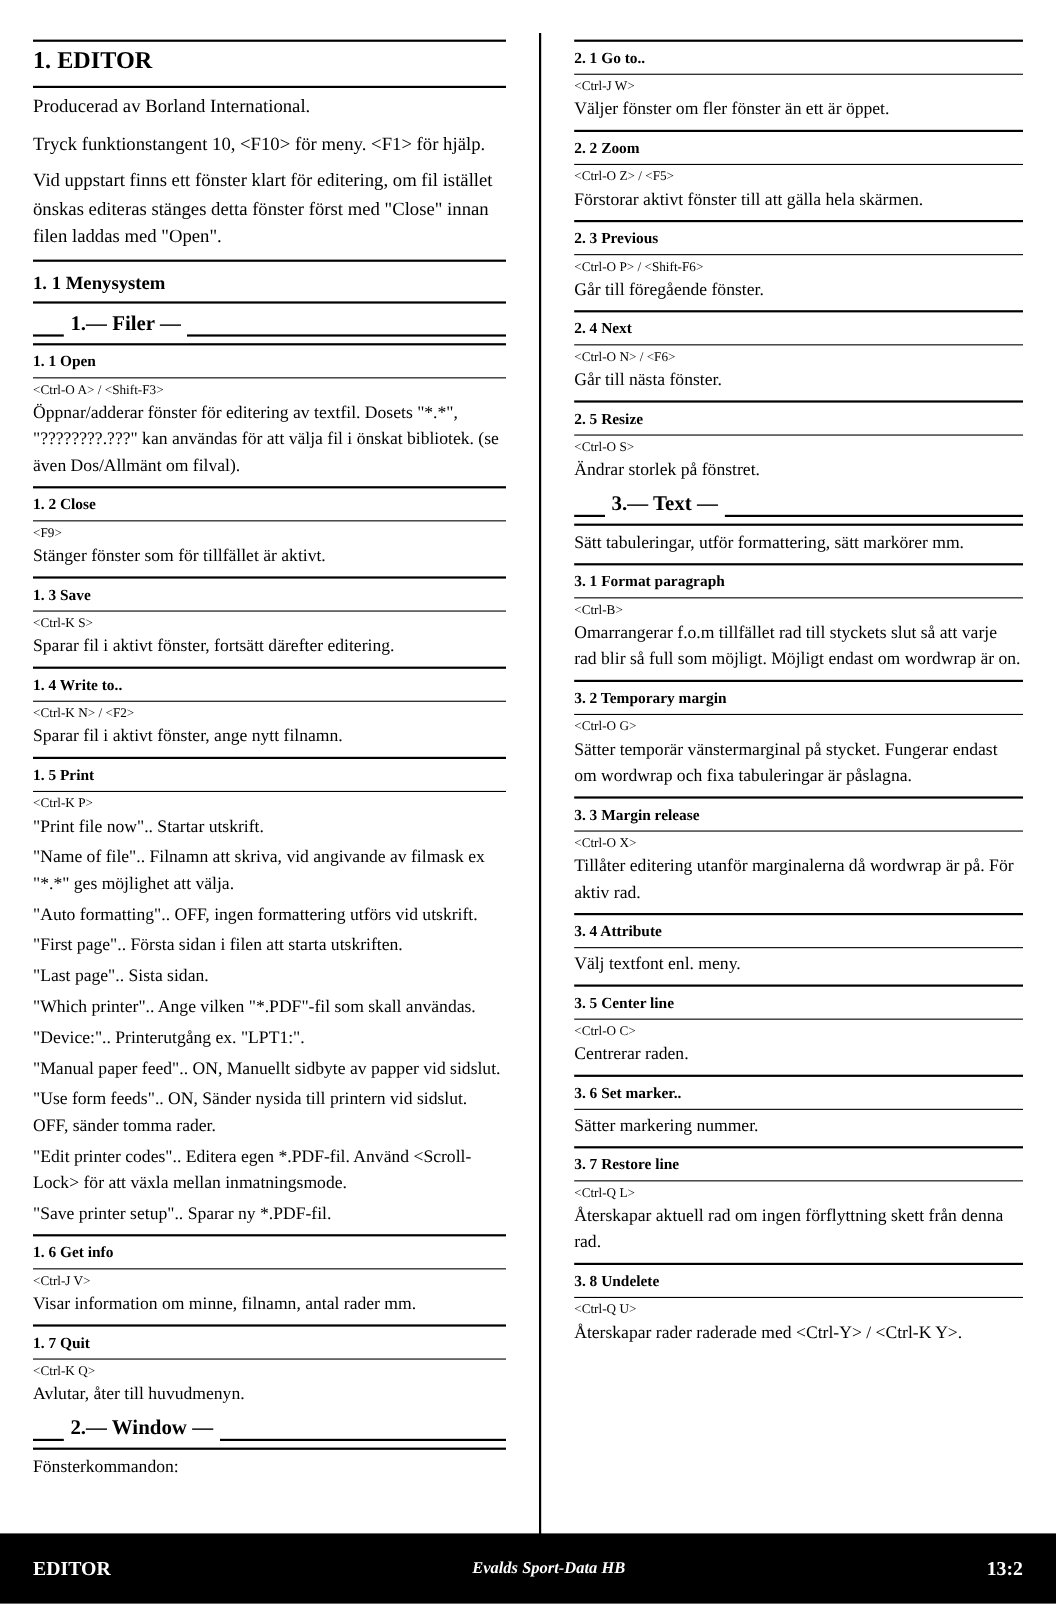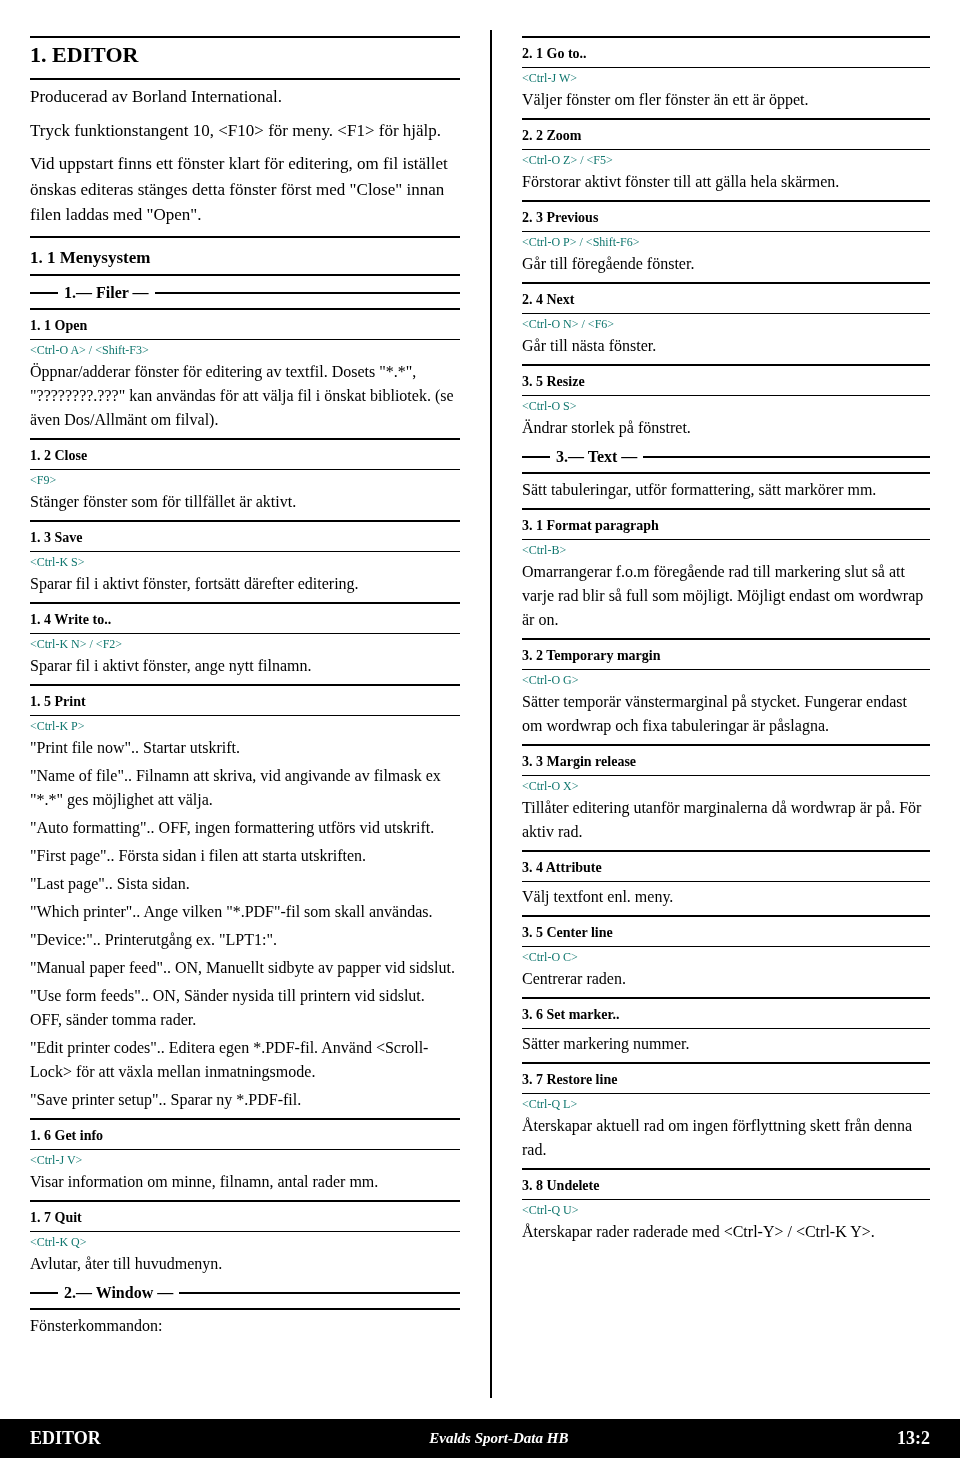--- a/index.html
+++ b/index.html
@@ -57,47 +57,47 @@
       font-weight: bold;
       margin: 10px 0 4px 0;
     }
     .sub-heading {
       font-size: 14px;
       font-weight: bold;
       margin: 8px 0 3px 0;
     }
     .shortcut {
       font-size: 12px;
-      color: #0f766e;
+      color: #000000;
       margin-bottom: 2px;
     }
     .body-text {
       font-size: 16px;
       line-height: 1.5;
       margin-bottom: 4px;
     }
     .decorated-heading {
       display: flex;
-      align-items: center;
+      align-items: flex-end;
       gap: 6px;
-      font-size: 16px;
+      font-size: 19px;
       font-weight: bold;
       margin: 8px 0 4px 0;
     }
     .decorated-heading .deco-line {
       flex: 1;
       height: 2px;
       background: #000;
     }
     .footer {
       position: absolute;
       bottom: 0;
       left: 0;
       right: 0;
-      height: 39px;
+      height: 64px;
       background: #000;
       color: #fff;
       display: flex;
       align-items: center;
       justify-content: space-between;
       padding: 0 30px;
     }
     .footer-left {
       font-size: 18px;
       font-weight: bold;
@@ -226,38 +226,38 @@
       <p class="shortcut">&lt;Ctrl-O P&gt; / &lt;Shift-F6&gt;</p>
       <p class="body-text">Går till föregående fönster.</p>
 
       <hr class="divider-full">
       <div class="sub-heading">2. 4 Next</div>
       <hr class="divider-thin">
       <p class="shortcut">&lt;Ctrl-O N&gt; / &lt;F6&gt;</p>
       <p class="body-text">Går till nästa fönster.</p>
 
       <hr class="divider-full">
-      <div class="sub-heading">3. 5 Resize</div>
+      <div class="sub-heading">2. 5 Resize</div>
       <hr class="divider-thin">
       <p class="shortcut">&lt;Ctrl-O S&gt;</p>
       <p class="body-text">Ändrar storlek på fönstret.</p>
 
       <div class="decorated-heading">
         <span style="display:inline-block;width:28px;height:2px;background:#000;vertical-align:middle;"></span>
         <span>3.— Text —</span>
         <span class="deco-line"></span>
       </div>
       <hr class="divider-full">
       <p class="body-text">Sätt tabuleringar, utför formattering, sätt markörer mm.</p>
 
       <hr class="divider-full">
       <div class="sub-heading">3. 1 Format paragraph</div>
       <hr class="divider-thin">
       <p class="shortcut">&lt;Ctrl-B&gt;</p>
-      <p class="body-text">Omarrangerar f.o.m föregående rad till markering slut så att varje rad blir så full som möjligt. Möjligt endast om wordwrap är on.</p>
+      <p class="body-text">Omarrangerar f.o.m tillfället rad till styckets slut så att varje rad blir så full som möjligt. Möjligt endast om wordwrap är on.</p>
 
       <hr class="divider-full">
       <div class="sub-heading">3. 2 Temporary margin</div>
       <hr class="divider-thin">
       <p class="shortcut">&lt;Ctrl-O G&gt;</p>
       <p class="body-text">Sätter temporär vänstermarginal på stycket. Fungerar endast om wordwrap och fixa tabuleringar är påslagna.</p>
 
       <hr class="divider-full">
       <div class="sub-heading">3. 3 Margin release</div>
       <hr class="divider-thin">

